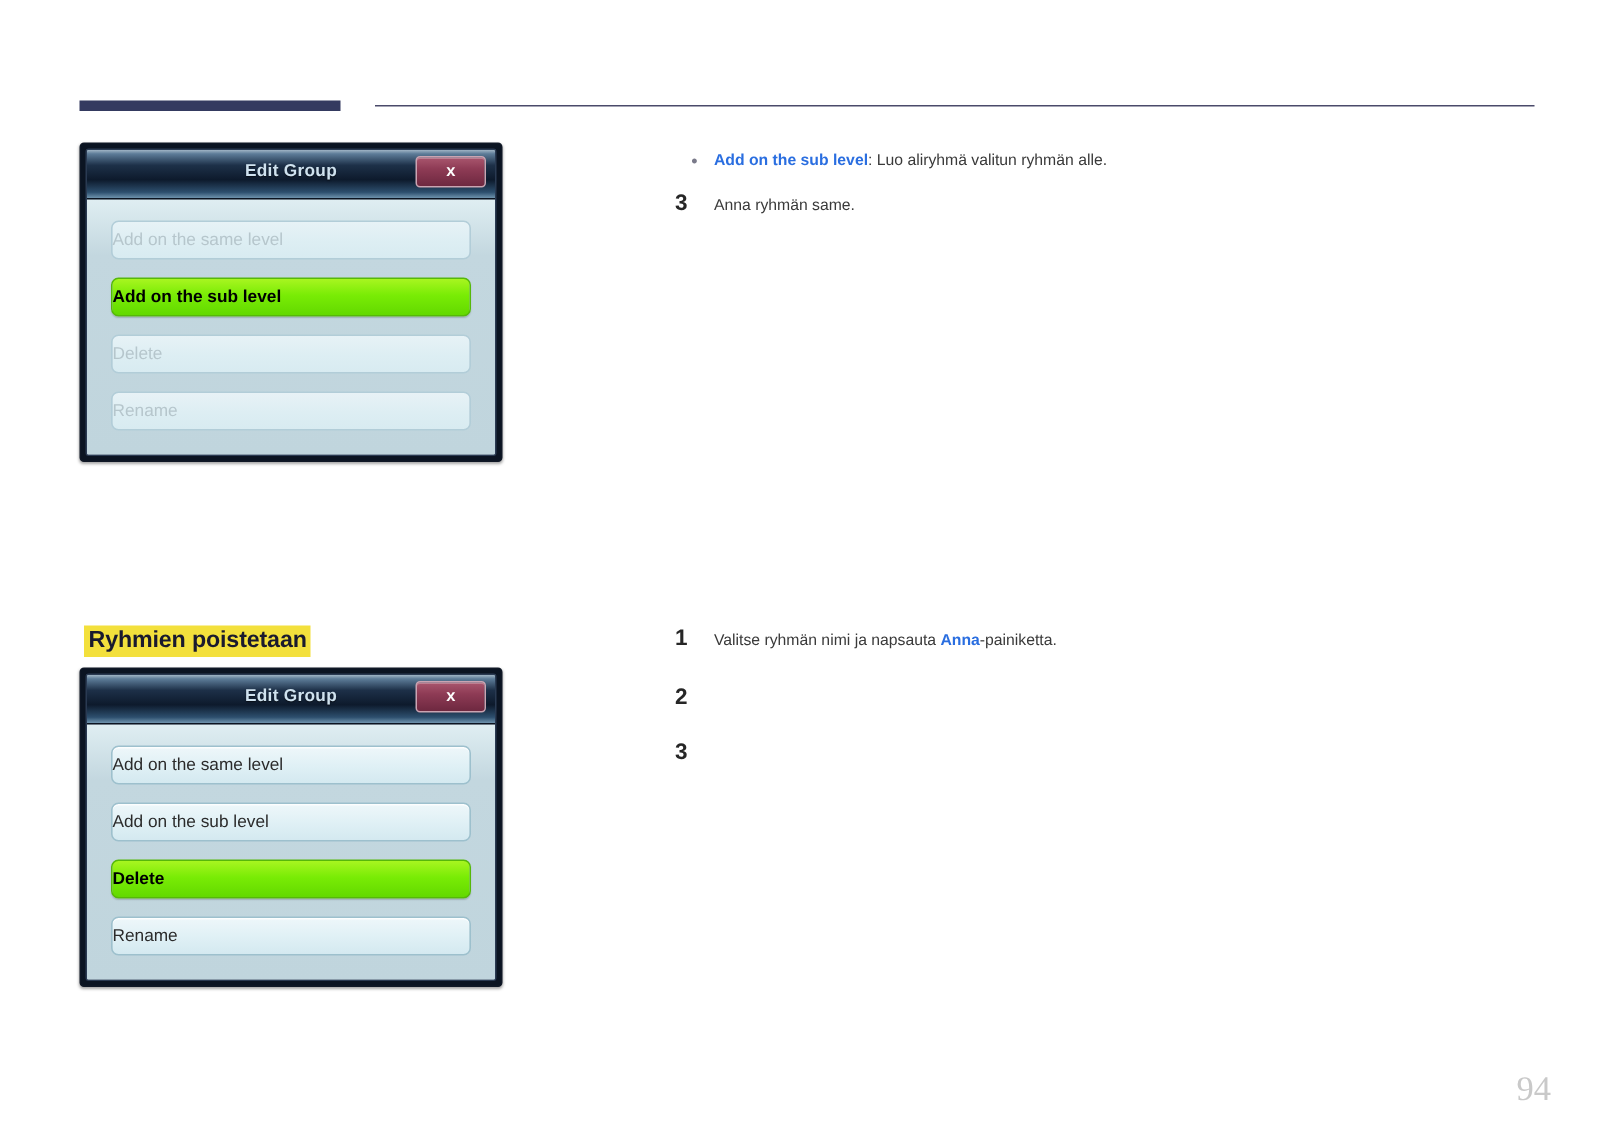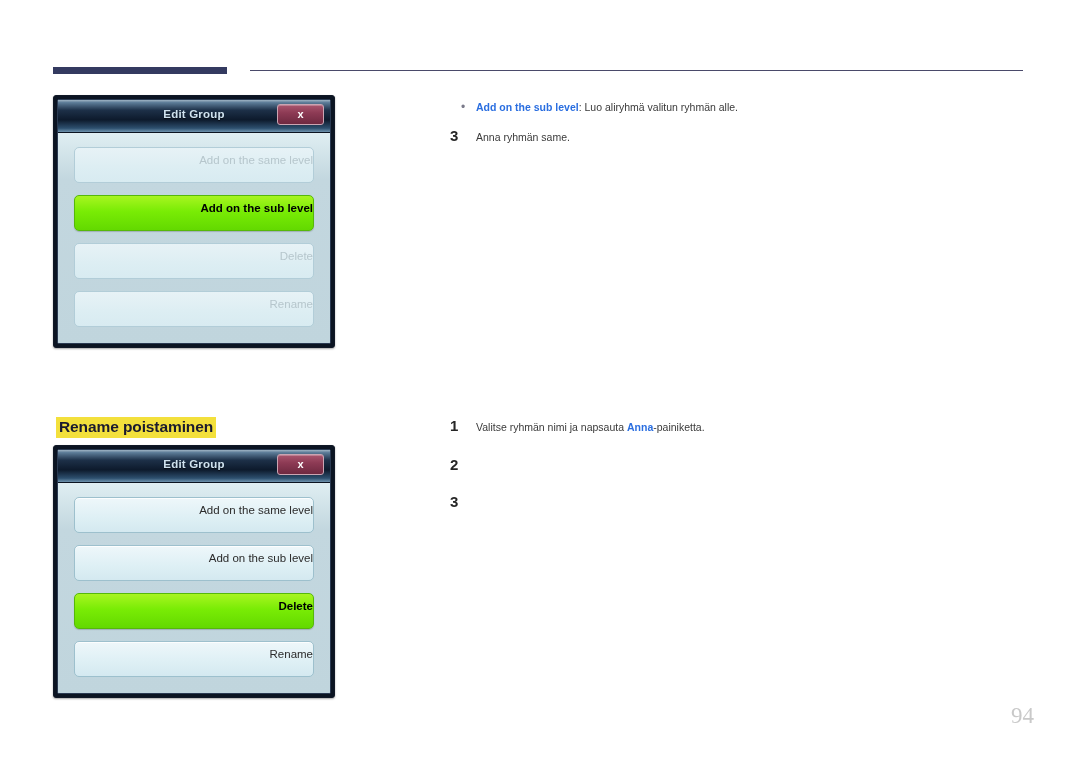--- a/index.html
+++ b/index.html
@@ -144,24 +144,24 @@
     font-weight: bold;
     text-align: center;
     line-height: 19px;
     cursor: pointer;
   }
   .dlg-body {
     background: linear-gradient(to bottom, #dfeef2 0%, #c3d7df 22%, #c0d5dd 100%);
     padding: 14px 16px 16px 16px;
   }
   .dlg-btn {
-    height: 36px;
+    height: 26px;
     line-height: 24px;
     border-radius: 5px;
-    text-align: right;
+    text-align: left;
     font-size: 11.5px;
     margin-bottom: 12px;
     box-sizing: border-box;
     cursor: pointer;
     user-select: none;
   }
   .dlg-btn:last-child { margin-bottom: 0; }
   .dlg-btn.normal {
     background: linear-gradient(to bottom, #eef7fa 0%, #dff0f5 55%, #d4e9f0 100%);
     border: 1px solid #9dc0cd;
@@ -181,21 +181,21 @@
     box-shadow: 0 1px 1px rgba(0,0,0,0.18);
   }
 
   #dialog-top { left: 53px; top: 95px; }
   #dialog-bottom { left: 53px; top: 445px; }
 
   
   .page-number {
     position: absolute;
     right: 46px;
-    bottom: 34px;
+    bottom: 24px;
     font-size: 23px;
     color: #c9c9c9;
     font-family: "Liberation Serif", serif;
   }
 </style>
 </head>
 <body>
 
 <div class="header-rule-thick"></div>
 <div class="header-rule-thin"></div>
@@ -219,21 +219,21 @@
   <div class="bullet-row">
     <span class="bullet-dot">•</span>
     <span class="bullet-text"><span class="blue-b">Add on the sub level</span><span>: Luo aliryhmä valitun ryhmän alle.</span></span>
   </div>
   <div class="num-row" style="margin-top:13px;">
     <span class="num-badge">3</span>
     <span class="num-text">Anna ryhmän same.</span>
   </div>
 </div>
 
-<div class="section-heading">Rename poistaminen</div>
+<div class="section-heading">Ryhmien poistetaan</div>
 
 <div class="dialog" id="dialog-bottom">
   <div class="dlg-inner">
     <div class="titlebar">
       <div class="titlebar-text">Edit Group</div>
       <div class="close-btn">x</div>
     </div>
     <div class="dlg-body">
       <div class="dlg-btn normal">Add on the same level</div>
       <div class="dlg-btn normal">Add on the sub level</div>

